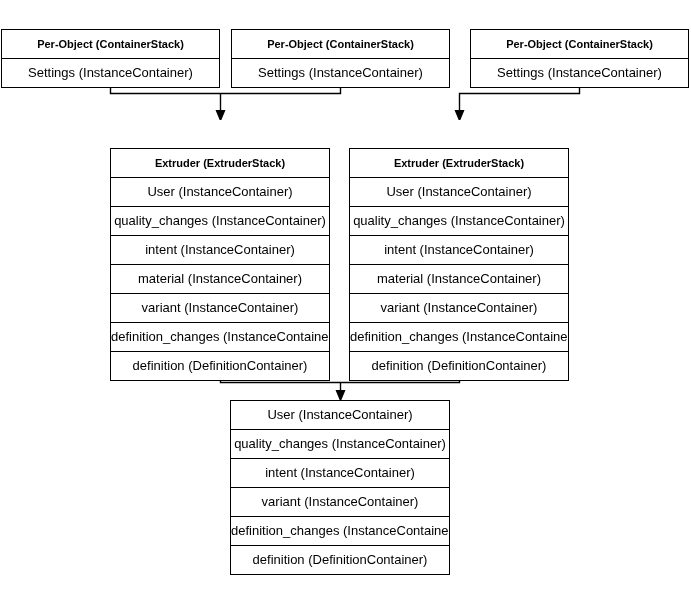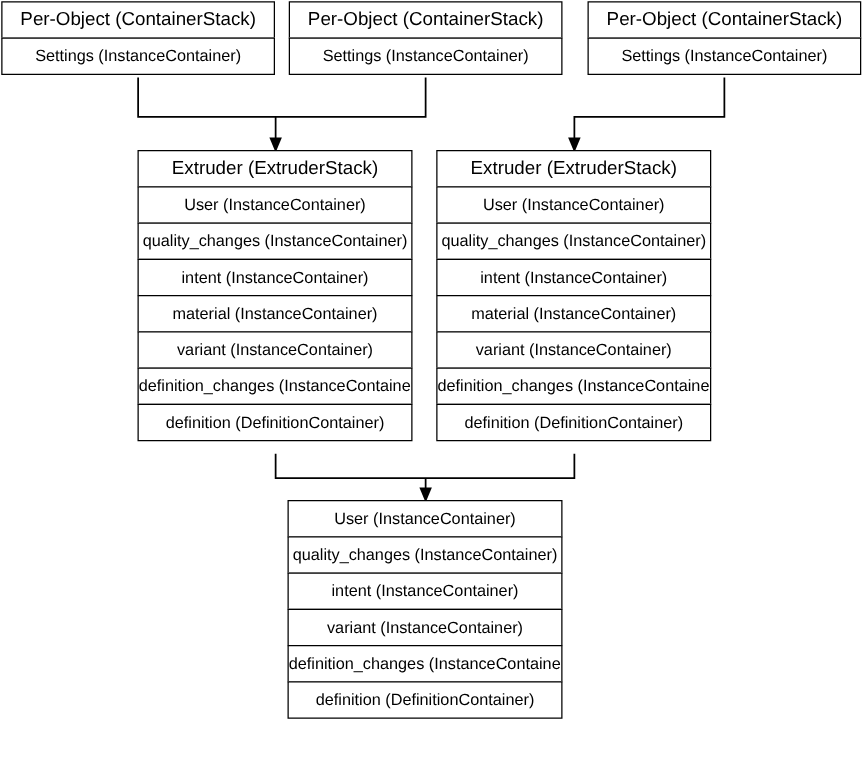--- a/index.html
+++ b/index.html
@@ -35,22 +35,23 @@
     font-size: 13px;
     color: #000000;
     white-space: nowrap;
     overflow: hidden;
     background: #ffffff;
   }
   .row:first-child {
     margin-top: 0;
   }
   .row.header {
-    font-weight: normal;
-    font-size: 15px;
+    font-weight: bold;
+    font-size: 11px;
+    margin-top: 28px;
   }
 
   
   #wires {
     position: absolute;
     left: 0;
     top: 0;
     width: 691px;
     height: 611px;
     pointer-events: none;

